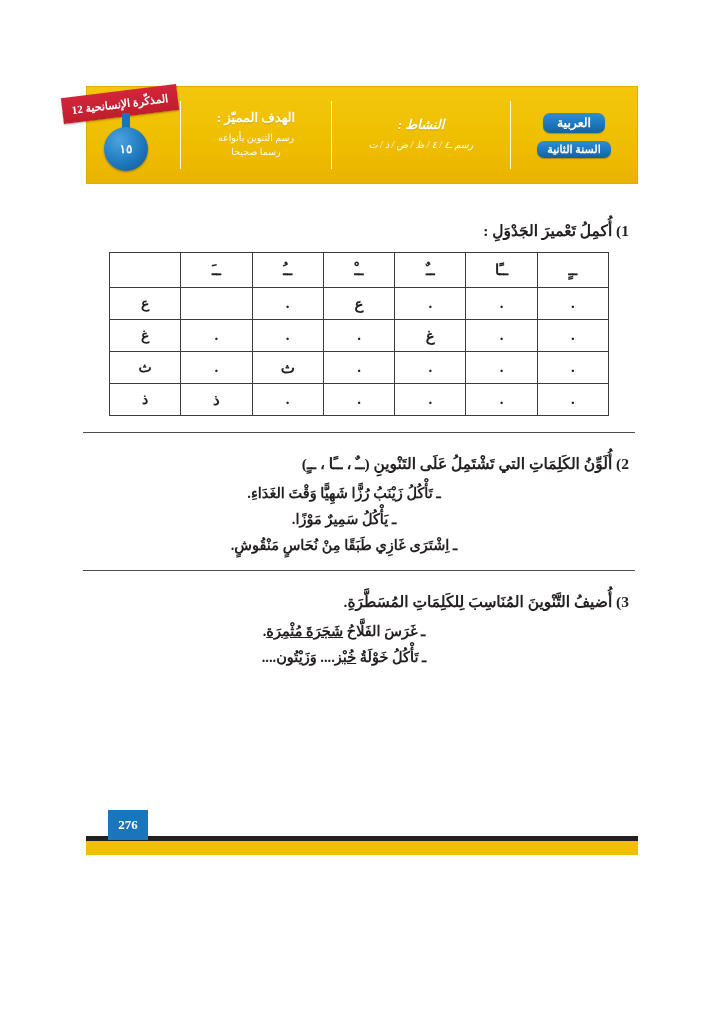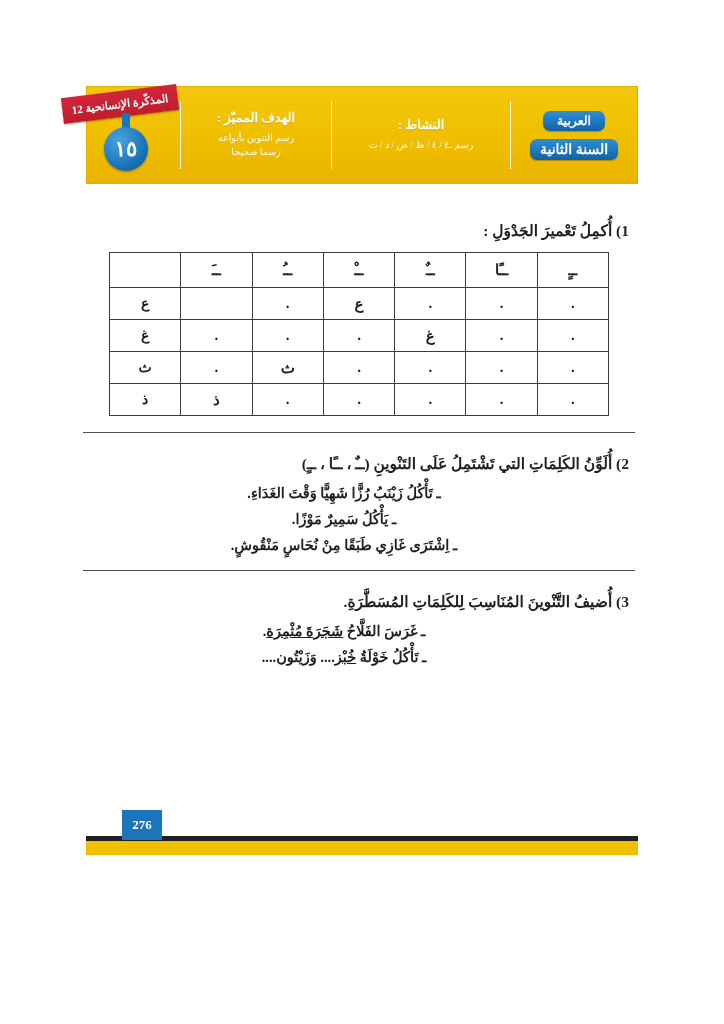--- a/index.html
+++ b/index.html
@@ -60,21 +60,21 @@
     background: linear-gradient(180deg,#2f8ed4 0%, #1b75bb 60%, #14619e 100%);
     color: #ffffff;
     border-radius: 7px;
     padding: 2px 14px;
     font-size: 12.5px;
     font-weight: bold;
     letter-spacing: 0.2px;
     white-space: nowrap;
     box-shadow: 0 1px 1px rgba(0,0,0,0.25);
   }
-  .blue-pill.small { font-size: 14px; padding: 2px 10px; }
+  .blue-pill.small { font-size: 11px; padding: 2px 10px; }
 
   .hdr-sep {
     width: 1px;
     background: #ffffff;
     margin: 14px 0;
     opacity: .9;
   }
 
   .hdr-cell {
     position: relative;
@@ -92,21 +92,21 @@
     margin-bottom: 6px;
     text-shadow: 0 1px 0 rgba(0,0,0,.15);
   }
   .hdr-cell .sub {
     color: #ffffff;
     font-size: 9.5px;
     line-height: 1.45;
     text-align: center;
     opacity: .97;
   }
-  .hdr-activity { width: 178px; }
+  .hdr-activity { width: 178px; font-style: italic; }
   .hdr-goal { width: 150px; }
 
   
   .hdr-left {
     flex: 1;
     position: relative;
   }
   .red-label {
     position: absolute;
     right: 2px;
@@ -131,21 +131,21 @@
     top: 40px;
     width: 44px;
     height: 44px;
     border-radius: 50%;
     background: #1b75bb;
     background: radial-gradient(circle at 35% 30%, #4aa3e0 0%, #1b75bb 60%, #12558c 100%);
     color: #ffffff;
     display: flex;
     align-items: center;
     justify-content: center;
-    font-size: 21px;
+    font-size: 12px;
     font-weight: bold;
     box-shadow: 0 1px 2px rgba(0,0,0,.35);
   }
   .badge-stem {
     position: absolute;
     right: 50px;
     top: 26px;
     width: 8px;
     height: 20px;
     background: #1b75bb;
@@ -219,21 +219,21 @@
   .footer-yellow {
     position: absolute;
     left: 86px;
     top: 841px;
     width: 552px;
     height: 14px;
     background: #f0c000;
   }
   .page-num {
     position: absolute;
-    left: 122px;
+    left: 108px;
     top: 810px;
     width: 40px;
     height: 30px;
     background: #1b75bb;
     color: #ffffff;
     font-size: 13px;
     font-weight: bold;
     display: flex;
     align-items: center;
     justify-content: center;

